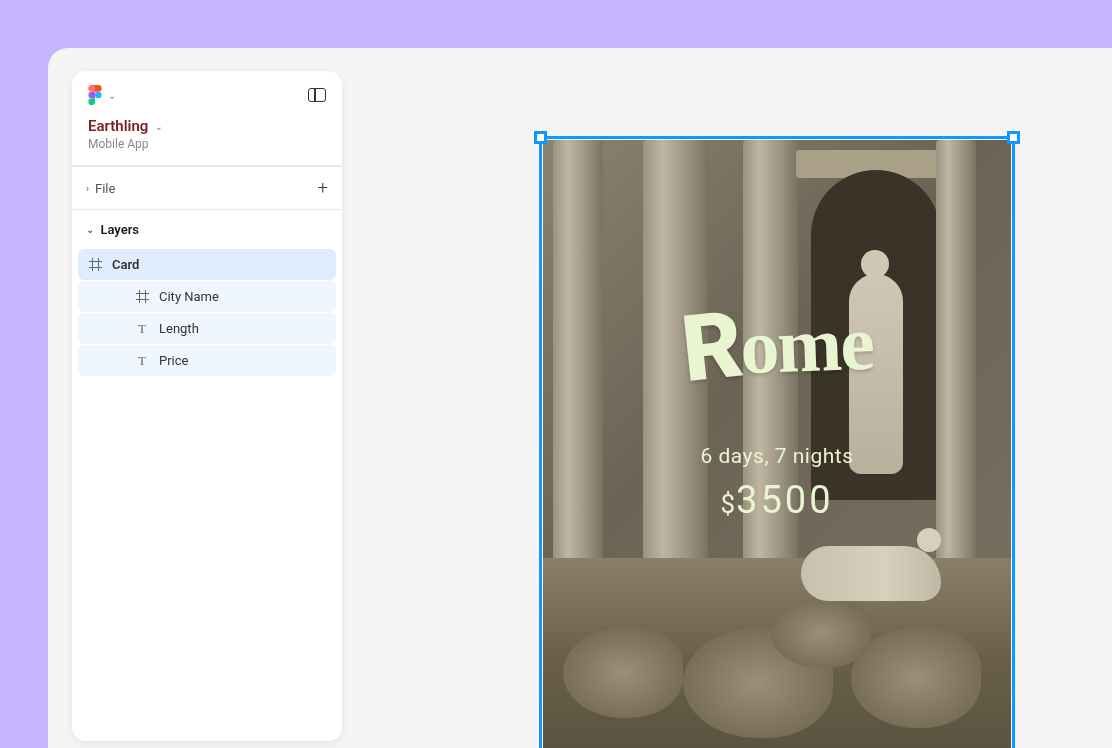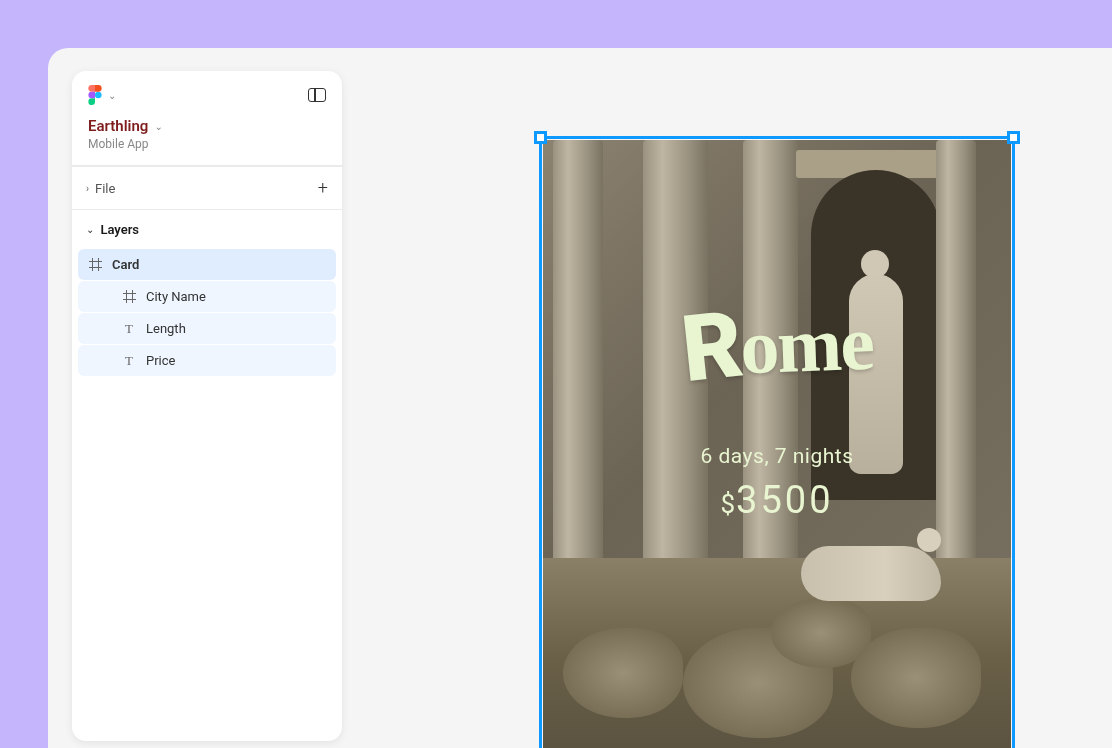--- a/index.html
+++ b/index.html
@@ -223,21 +223,21 @@
       color: #333;
       margin-bottom: 1px;
     }
 
     .layer-item.selected {
       background: #e0edff;
       font-weight: 600;
     }
 
     .layer-item.child {
-      padding-left: 44px;
+      padding-left: 57px;
       background: #eff6ff;
     }
 
     .layer-icon {
       width: 14px;
       height: 14px;
       display: flex;
       align-items: center;
       justify-content: center;
       color: #666;

